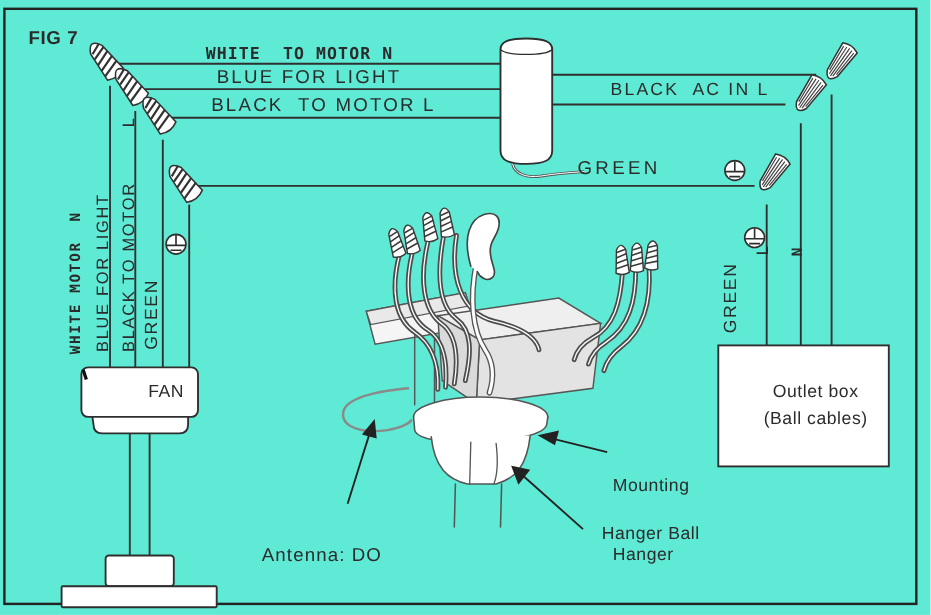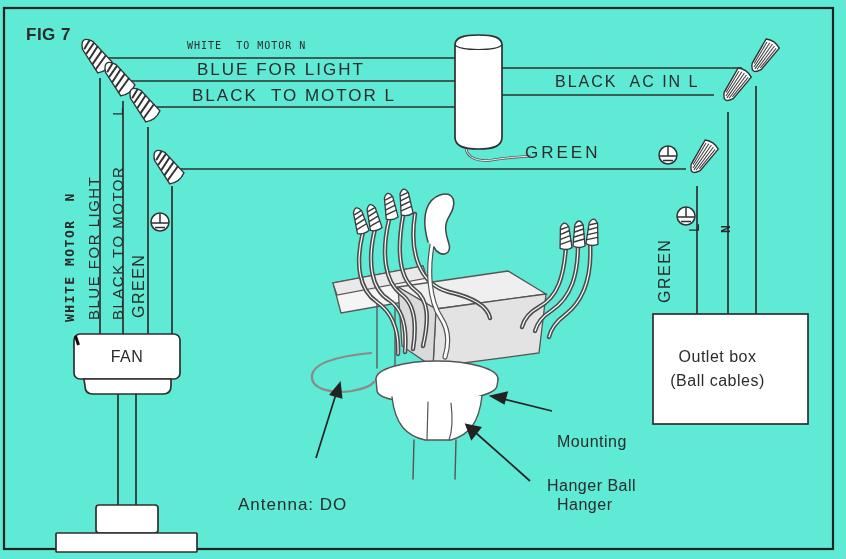--- a/index.html
+++ b/index.html
@@ -4,26 +4,26 @@
 <style>
   html,body{margin:0;padding:0;background:#fdfdfd;}
   #stage{position:relative;width:846px;height:559px;background:#5eead4;overflow:hidden;
          font-family:"Liberation Sans",sans-serif;color:#2b2b2b;}
   #art{position:absolute;left:0;top:0;}
   .lbl{position:absolute;white-space:pre;color:#2b2b2b;}
   .sans{font-family:"Liberation Sans",sans-serif;}
   .mono{font-family:"DejaVu Sans Mono","Liberation Mono",monospace;}
   .vert{transform:rotate(-90deg);transform-origin:0 100%;line-height:18px;white-space:pre;}
   .fig{font-weight:bold;font-size:17px;letter-spacing:.5px;}
-  .t-mono{font-size:10px;font-weight:400;letter-spacing:1px;}
+  .t-mono{font-size:15px;font-weight:700;letter-spacing:1px;}
   .t17{font-size:17px;letter-spacing:2px;}
   .t16{font-size:16px;letter-spacing:2px;}
   .v15{font-size:15px;letter-spacing:1.5px;}
   .v13{font-size:13px;letter-spacing:1.5px;font-weight:600;}
-  .boxlbl{display:flex;align-items:center;justify-content:center;text-align:center;font-size:16px;letter-spacing:.5px;line-height:24px;}
+  .boxlbl{display:flex;align-items:center;justify-content:center;text-align:center;font-size:16px;letter-spacing:.5px;line-height:24px;margin-left:24px;}
   .callout{font-size:17px;line-height:21px;letter-spacing:1px;}
   .callout2{font-size:16px;line-height:21px;letter-spacing:.5px;}
 </style>
 </head>
 <body>
 
 <div id="stage">
 
 <svg id="art" width="846" height="559" viewBox="0 0 846 559">
   <defs>

